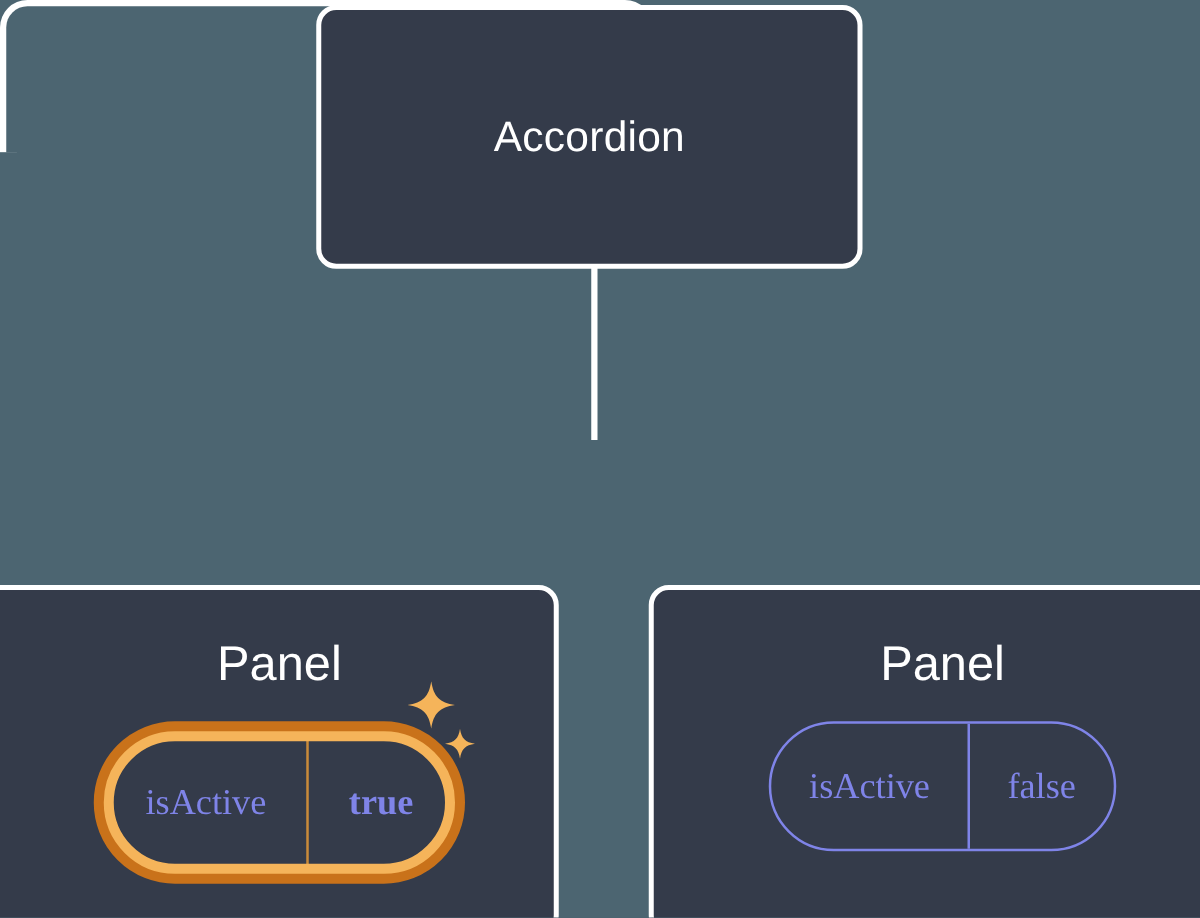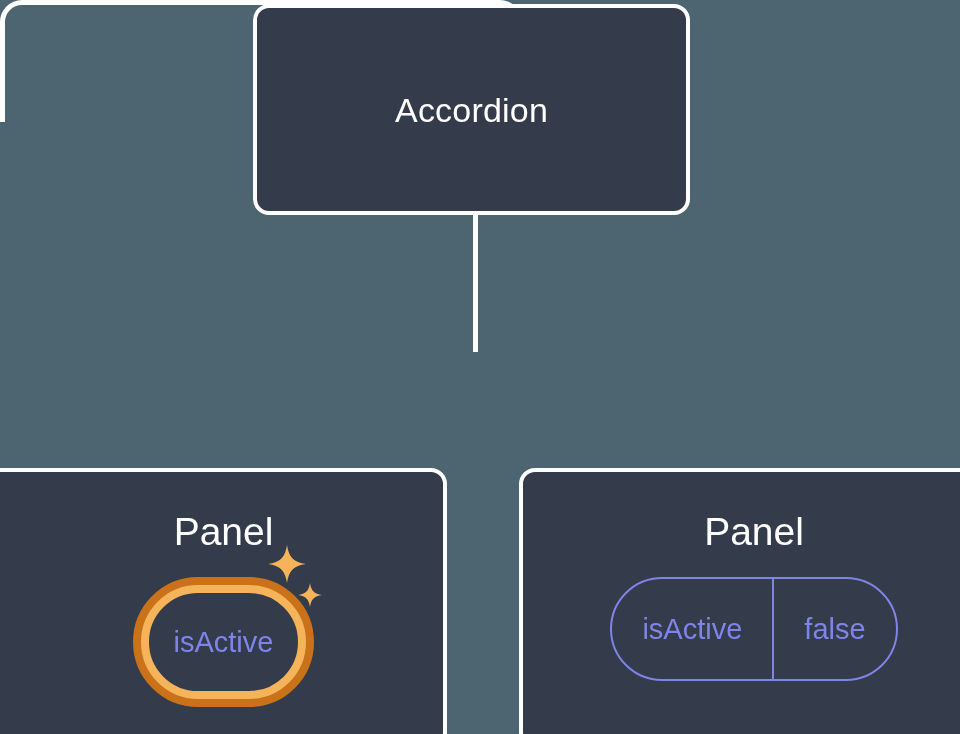--- a/index.html
+++ b/index.html
@@ -91,20 +91,21 @@
     margin-bottom: 26px;
   }
   .node-panel-left .panel-title { padding-left: 24px; }
 
   
   .pill-wrap {
     position: relative;
     display: flex;
     align-items: center;
     justify-content: center;
+    font-family: Liberation Serif, serif;
   }
   .node-panel-left .pill-wrap { padding-left: 24px; }
 
   .pill {
     display: flex;
     align-items: stretch;
     border-radius: 999px;
     box-sizing: border-box;
   }
   .pill-cell {
@@ -183,20 +184,21 @@
     <span class="node-title">Accordion</span>
   </div>
 
   <div class="node node-panel node-panel-left">
     <span class="panel-title">Panel</span>
 
     <div class="pill-wrap">
       <div class="pill pill-glow">
         <div class="pill-glow-inner">
           <span class="pill-cell">isActive</span>
+          <span class="pill-cell pill-value-strong">true</span>
         </div>
       </div>
 
       <span class="sparkle sparkle-big">
         <svg viewBox="0 0 40 40" xmlns="http://www.w3.org/2000/svg">
           <path d="M20 0 C22 13 27 18 40 20 C27 22 22 27 20 40 C18 27 13 22 0 20 C13 18 18 13 20 0 Z" fill="#F5B45A"></path>
         </svg>
       </span>
       <span class="sparkle sparkle-small">
         <svg viewBox="0 0 40 40" xmlns="http://www.w3.org/2000/svg">

